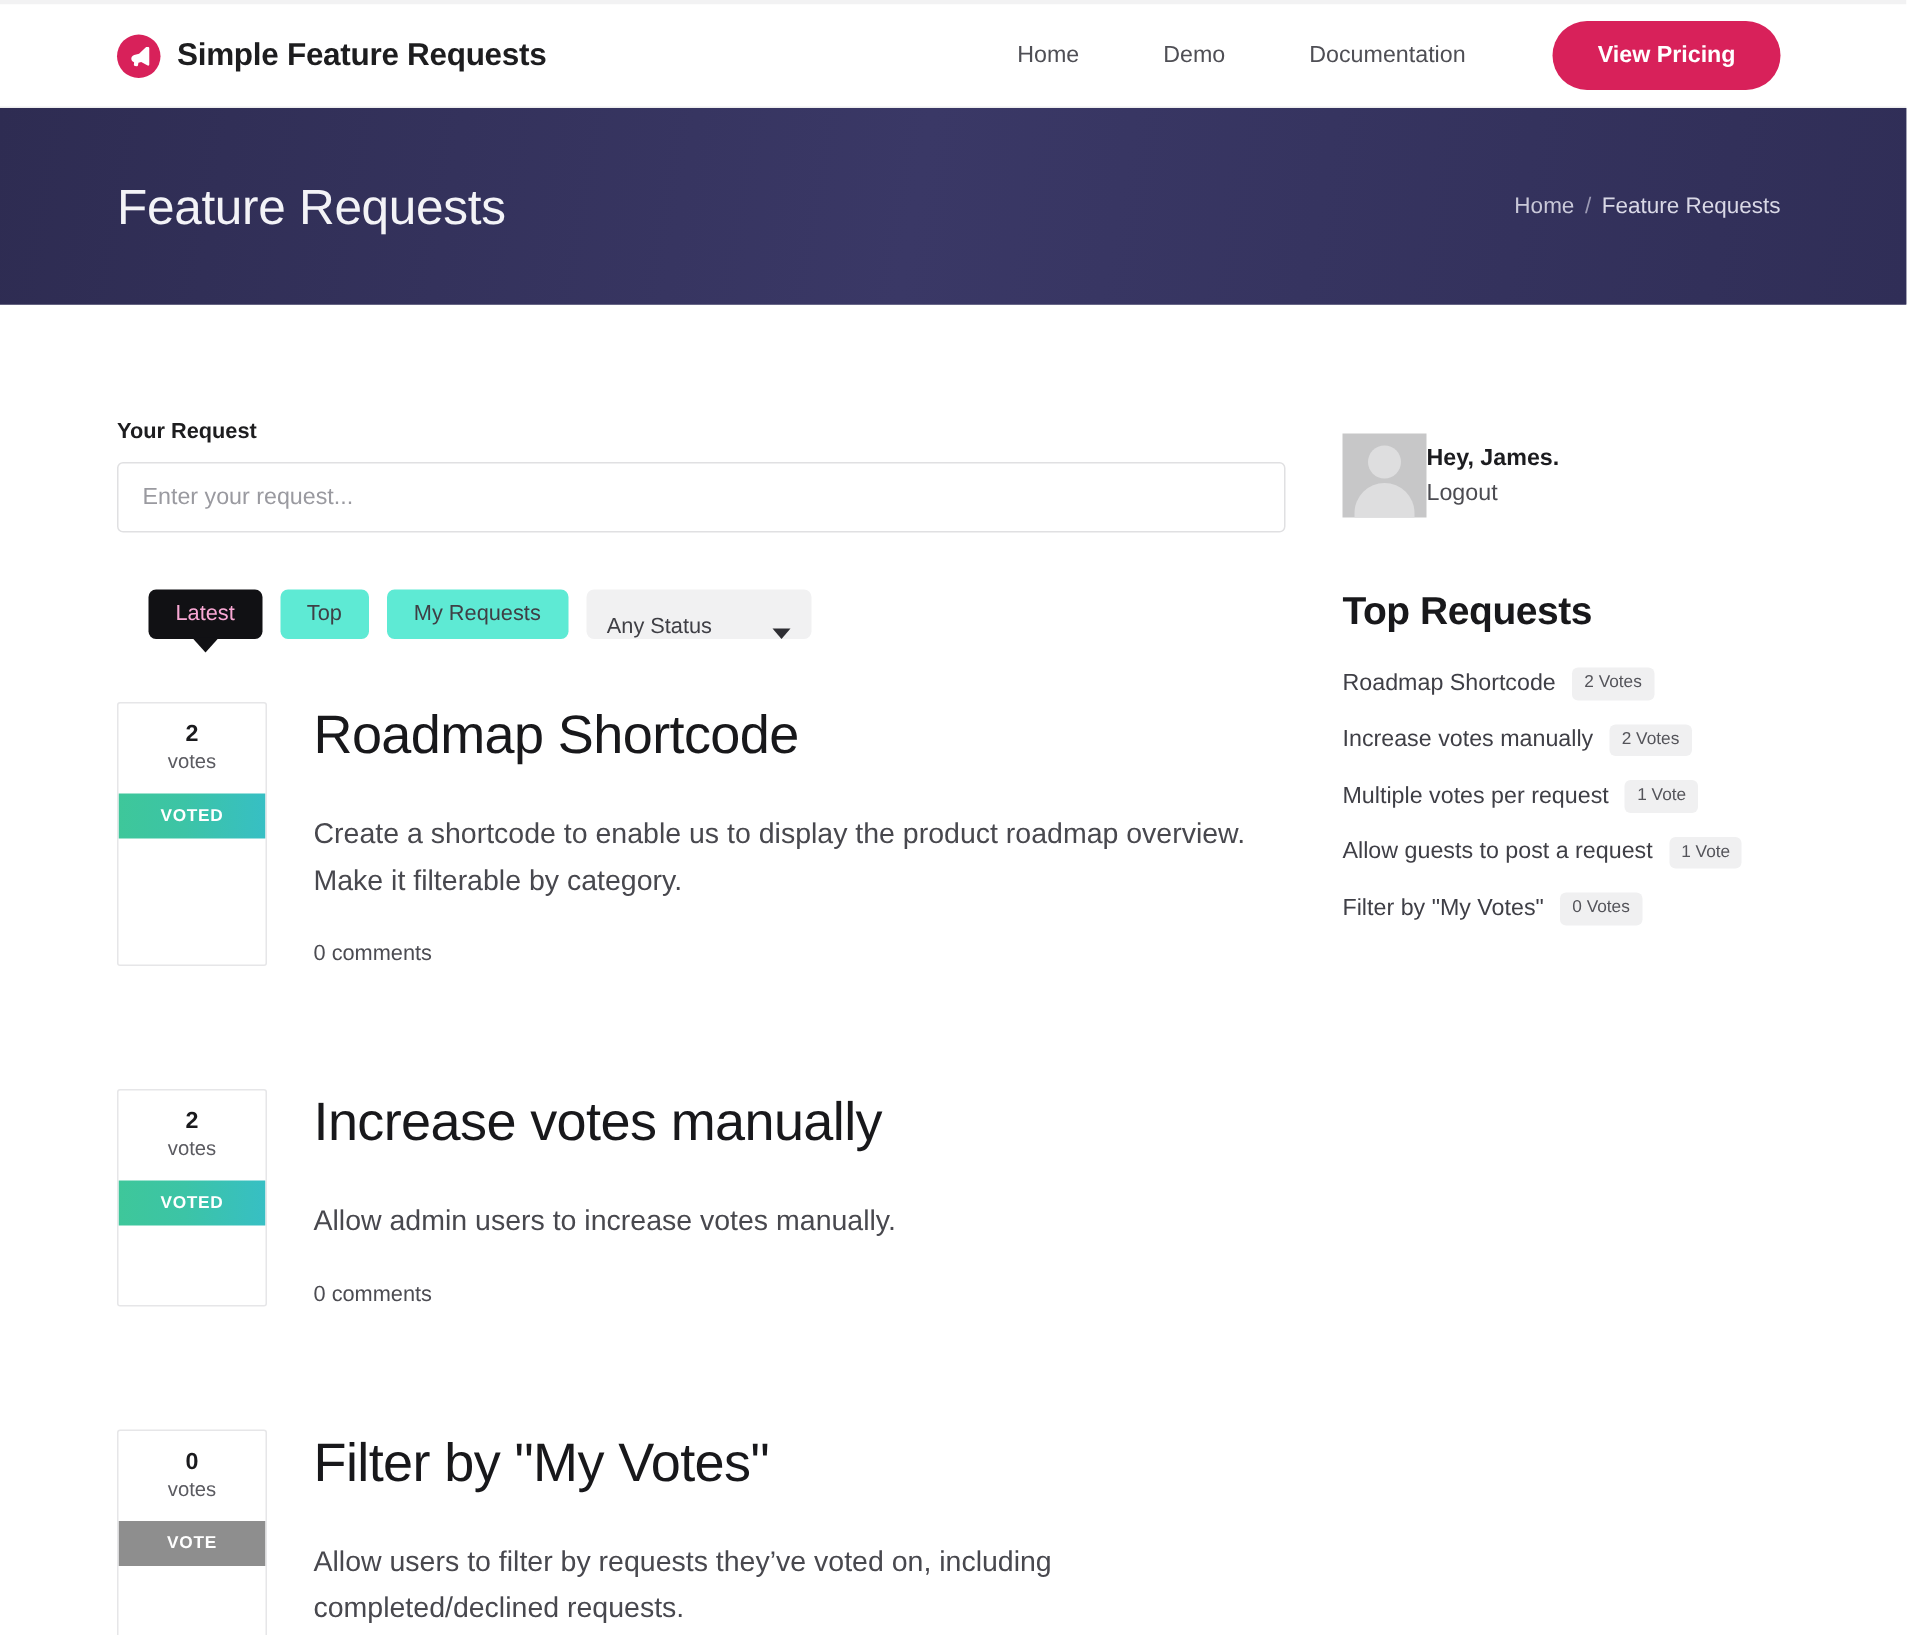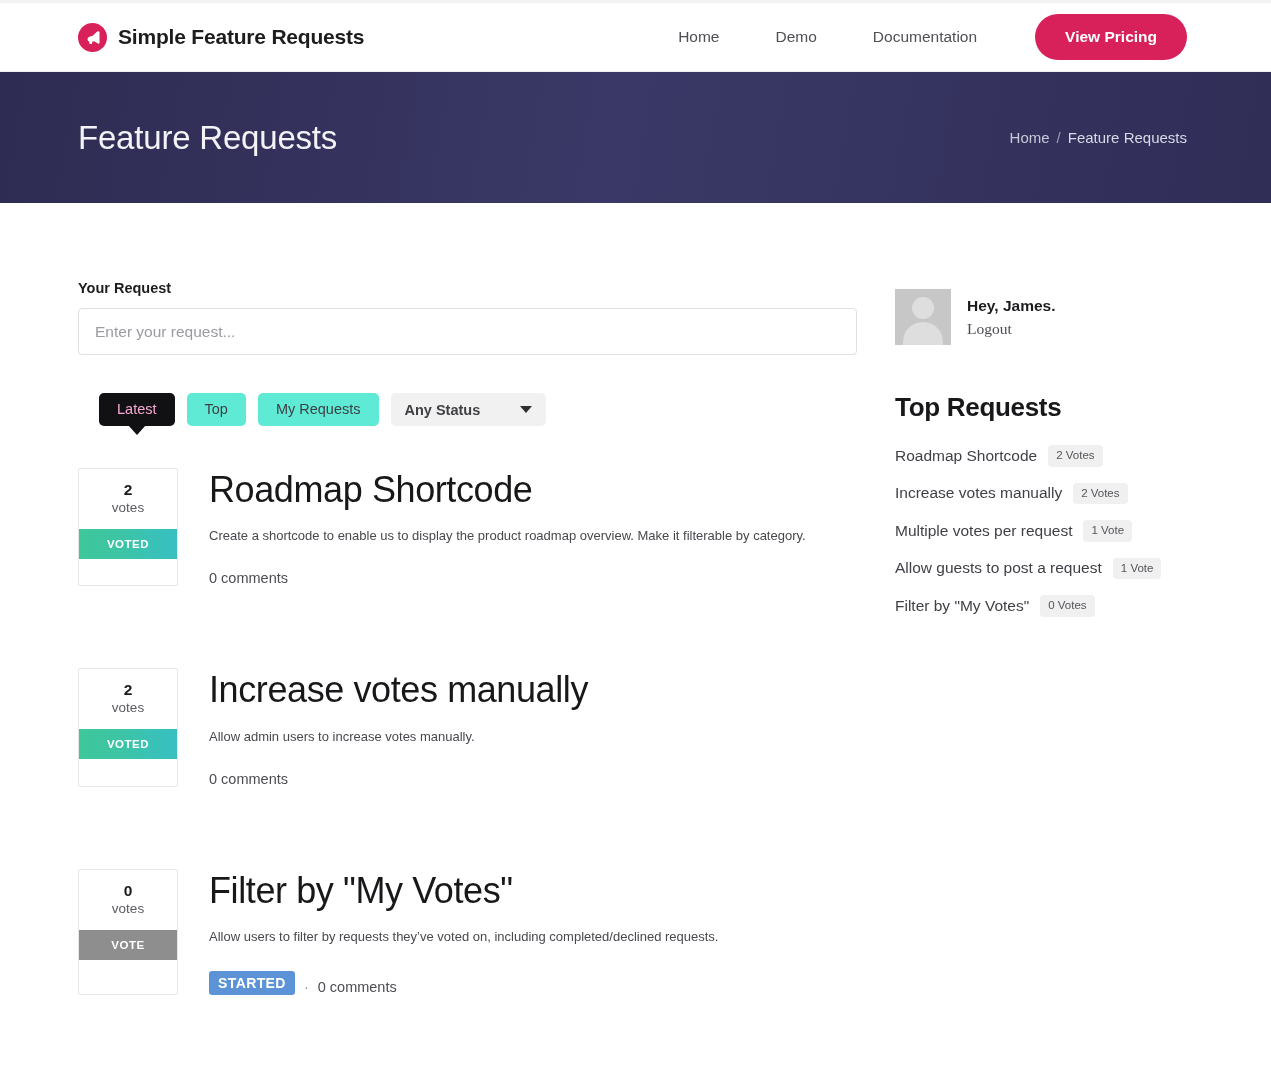--- a/index.html
+++ b/index.html
@@ -181,24 +181,23 @@
     border-right: 9px solid transparent;
     border-top: 10px solid #111114;
   }
   .status-select {
     background: #f1f1f2;
     border: none;
     border-radius: 5px;
     height: 33px;
     padding: 0 14px;
     display: inline-flex;
-    align-items: center;
+    align-items: flex-end;
     gap: 40px;
     cursor: pointer;
-    font-weight: bold;
   }
   .status-select .txt { font-size: 14.5px; color: #3f3f45; }
   .status-select .caret {
     width: 0; height: 0;
     border-left: 6px solid transparent;
     border-right: 6px solid transparent;
     border-top: 7px solid #2e2e33;
   }
 
   
@@ -249,24 +248,24 @@
 
   .request-body { flex: 1; padding-top: 2px; }
   .request-title {
     font-size: 36px;
     font-weight: normal;
     color: #18181b;
     letter-spacing: -0.4px;
     line-height: 1.12;
   }
   .request-desc {
-    font-size: 13px;
+    font-size: 19px;
     color: #48484e;
     line-height: 1.62;
-    margin-top: 15px;
+    margin-top: 32px;
     max-width: 650px;
   }
   .request-meta {
     margin-top: 24px;
     display: flex;
     align-items: flex-end;
     gap: 9px;
     font-size: 14.5px;
     color: #4c4c52;
   }
@@ -280,21 +279,21 @@
     padding: 5px 9px;
     line-height: 1;
   }
   .meta-dot { color: #8e8e94; }
   .comments-link { color: #4c4c52; text-decoration: none; cursor: pointer; }
 
   
   .user-block {
     display: flex;
     align-items: center;
-    gap: 16px;
+    gap: 0;
   }
   .avatar {
     width: 56px;
     height: 56px;
     background: #c7c7c8;
     flex: none;
     position: relative;
     overflow: hidden;
   }
   .avatar .head {
@@ -317,21 +316,20 @@
     color: #1c1c1f;
     line-height: 1.5;
   }
   .logout-link {
     font-size: 15.5px;
     color: #4c4c52;
     text-decoration: none;
     cursor: pointer;
     line-height: 1.5;
     display: inline-block;
-    font-family: Liberation Serif, serif;
   }
 
   .side-title {
     font-size: 26px;
     font-weight: bold;
     color: #18181b;
     letter-spacing: -0.3px;
     margin-top: 47px;
     margin-bottom: 22px;
   }

